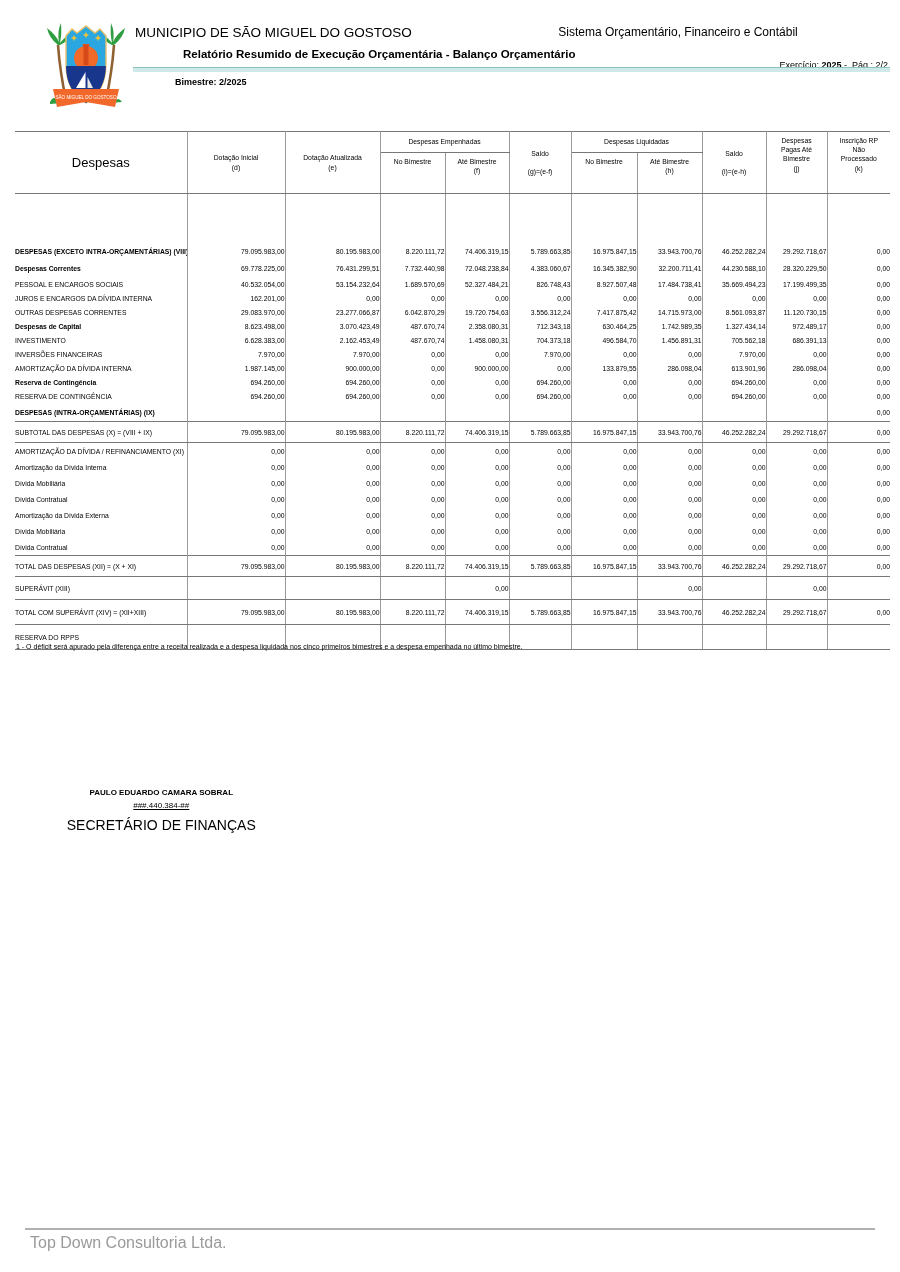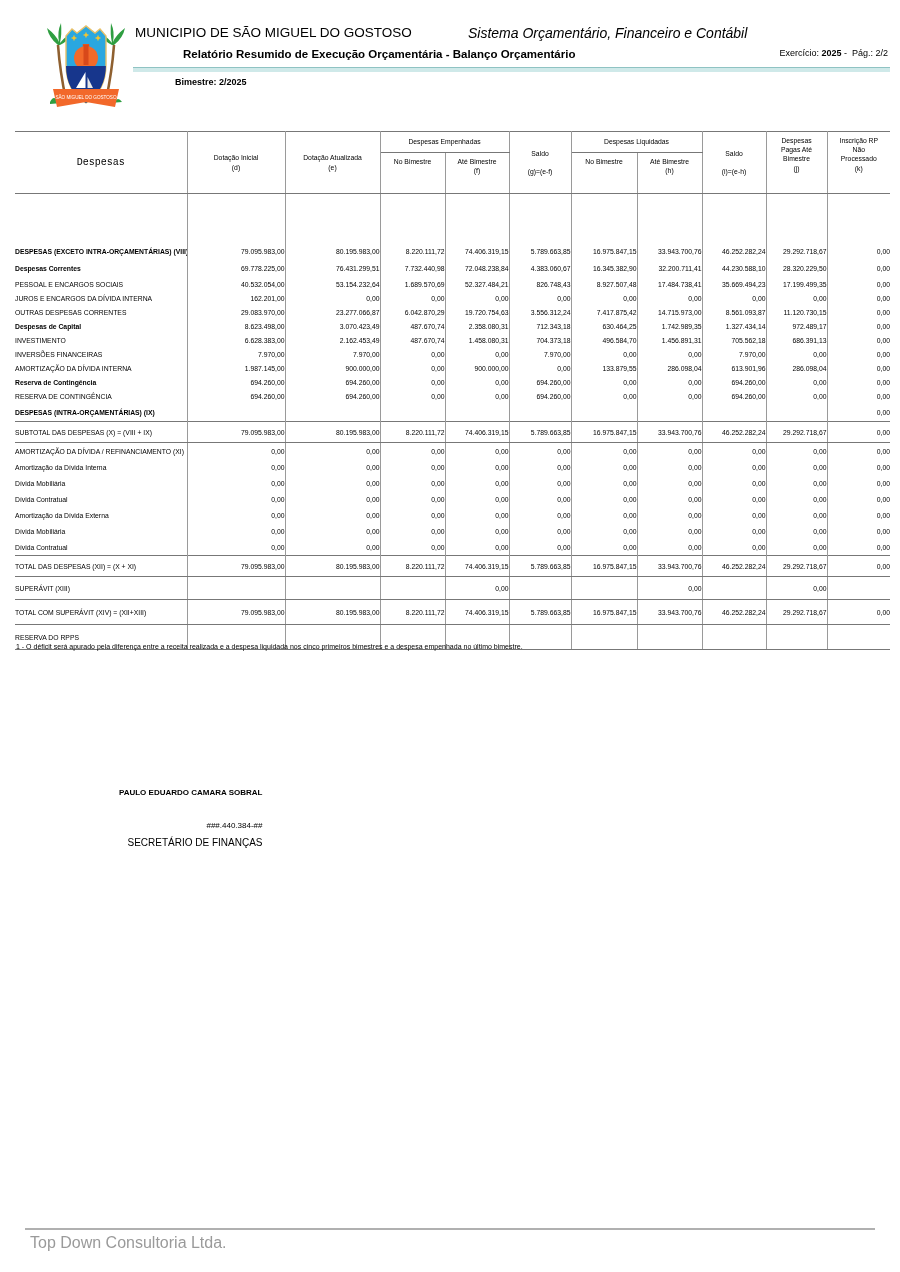--- a/index.html
+++ b/index.html
@@ -6,56 +6,56 @@
   .page{position:relative;width:900px;height:1272px;background:#fff;overflow:hidden;
         font-family:"Liberation Sans",sans-serif;color:#000;}
 
   
   .logo{position:absolute;left:46px;top:12px;width:80px;height:104px;}
   .muni-name{position:absolute;left:135px;top:25px;font-size:13.5px;}
   .report-title{position:absolute;left:135px;top:48px;font-size:11.5px;font-weight:bold;padding-left:48px;}
   .accent-bar{position:absolute;left:133px;top:67px;width:757px;height:4px;
               background:#cfe9e9;border-top:1px solid #8fc3c3;}
   .bimester{position:absolute;left:135px;top:77px;font-size:9px;font-weight:bold;margin-left:40px;}
-  .sys-name{position:absolute;right:12px;top:25px;width:420px;text-align:left;font-size:14px;font-style:italic;}
-  .exercise-line{position:absolute;right:12px;top:48px;font-size:9px;white-space:pre;margin-left:22px;}
+  .sys-name{position:absolute;right:12px;top:25px;width:420px;text-align:center;font-size:12px;}
+  .exercise-line{position:absolute;right:12px;top:60px;font-size:9px;white-space:pre;margin-left:22px;}
   .exercise-line b{font-weight:bold;}
 
   
   .report-table{position:absolute;left:15px;top:131px;width:875px;table-layout:fixed;
                 border-collapse:collapse;font-size:6.8px;border-top:1px solid #777;}
   .report-table th,.report-table td{border-left:1px solid #9a9a9a;border-right:1px solid #9a9a9a;
                 padding:0;overflow:hidden;}
   .report-table tr > *:first-child{border-left:none;}
   .report-table tr > *:last-child{border-right:none;}
   .report-table thead th{border-bottom:1px solid #777;font-weight:normal;text-align:center;
                 white-space:pre-line;line-height:1.35;vertical-align:middle;font-size:6.8px;}
   .report-table thead .group-th{height:20px;}
   .report-table thead .sub-th{height:36px;vertical-align:top;padding-top:4px;}
   .report-table thead .top-th{vertical-align:top;padding-top:4px;}
-  .report-table thead .c-despesas{font-size:10px;font-family:Liberation Mono, monospace;}
+  .report-table thead .c-despesas{font-size:13px;}
 
   .report-table tbody td{height:14px;vertical-align:middle;white-space:nowrap;}
   .num{text-align:right;padding-right:4px;}
   .lbl{text-align:left;}
   .ind0{padding-left:3px;} .ind1{padding-left:11px;} .ind2{padding-left:17px;}
   .b{font-weight:bold;}
   tr.sep-top td{border-top:1px solid #777;}
   tr.sep-bot td{border-bottom:1px solid #777;}
   tr.h48 td{height:48px;} tr.h18 td{height:18px;} tr.h17 td{height:17px;}
   tr.h16 td{height:16px;} tr.h20 td{height:20px;} tr.h22 td{height:22px;}
   tr.h24 td{height:24px;}
 
   
   .footnote{position:absolute;left:16px;top:643px;font-size:7px;}
   .signatures{position:absolute;left:60px;top:788px;width:810px;display:grid;
-              grid-template-columns:repeat(4,1fr);text-align:right;}
+              grid-template-columns:repeat(4,1fr);text-align:center;}
   .sig-name{font-size:8px;font-weight:bold;}
-  .sig-cpf{font-size:8px;margin-top:24px;}
-  .sig-role{font-size:10px;margin-top:7px;}
+  .sig-cpf{font-size:8px;margin-top:4px;text-decoration:underline;}
+  .sig-role{font-size:14px;margin-top:7px;}
   .footer-rule{position:absolute;left:25px;top:1228px;width:850px;height:2px;background:#b0b0b0;}
   .footer-text{position:absolute;left:30px;top:1234px;font-size:16px;color:#9a9a9a;}
 </style>
 </head>
 <body>
 
 <div class="page">
 
   <svg class="logo" viewBox="0 0 80 104" aria-hidden="true">
     <g stroke="#8f6030" stroke-width="2.6" fill="none">

